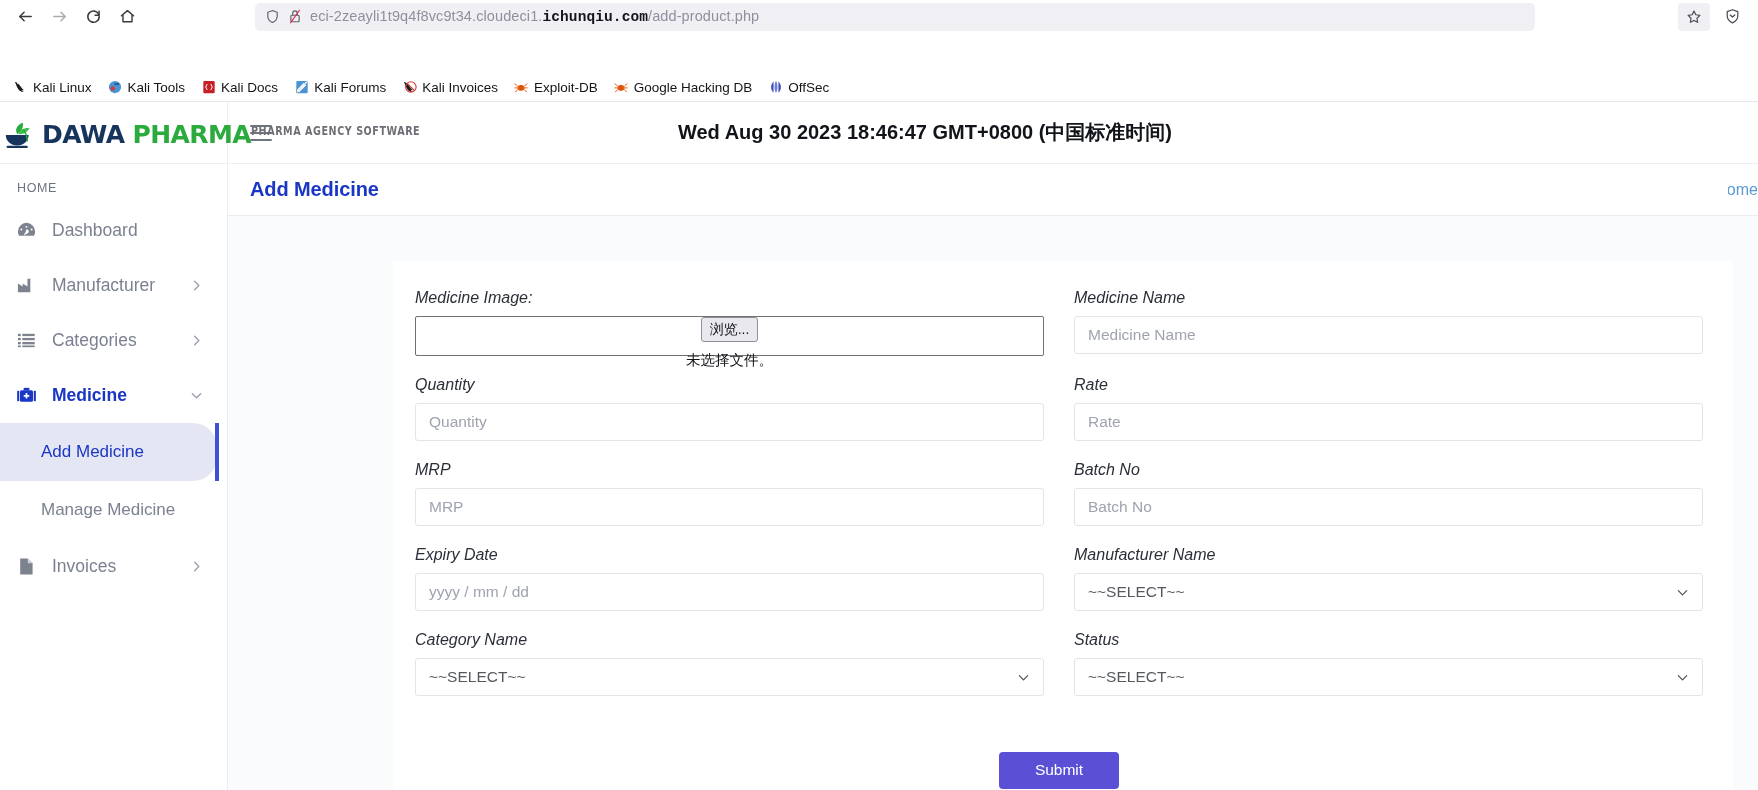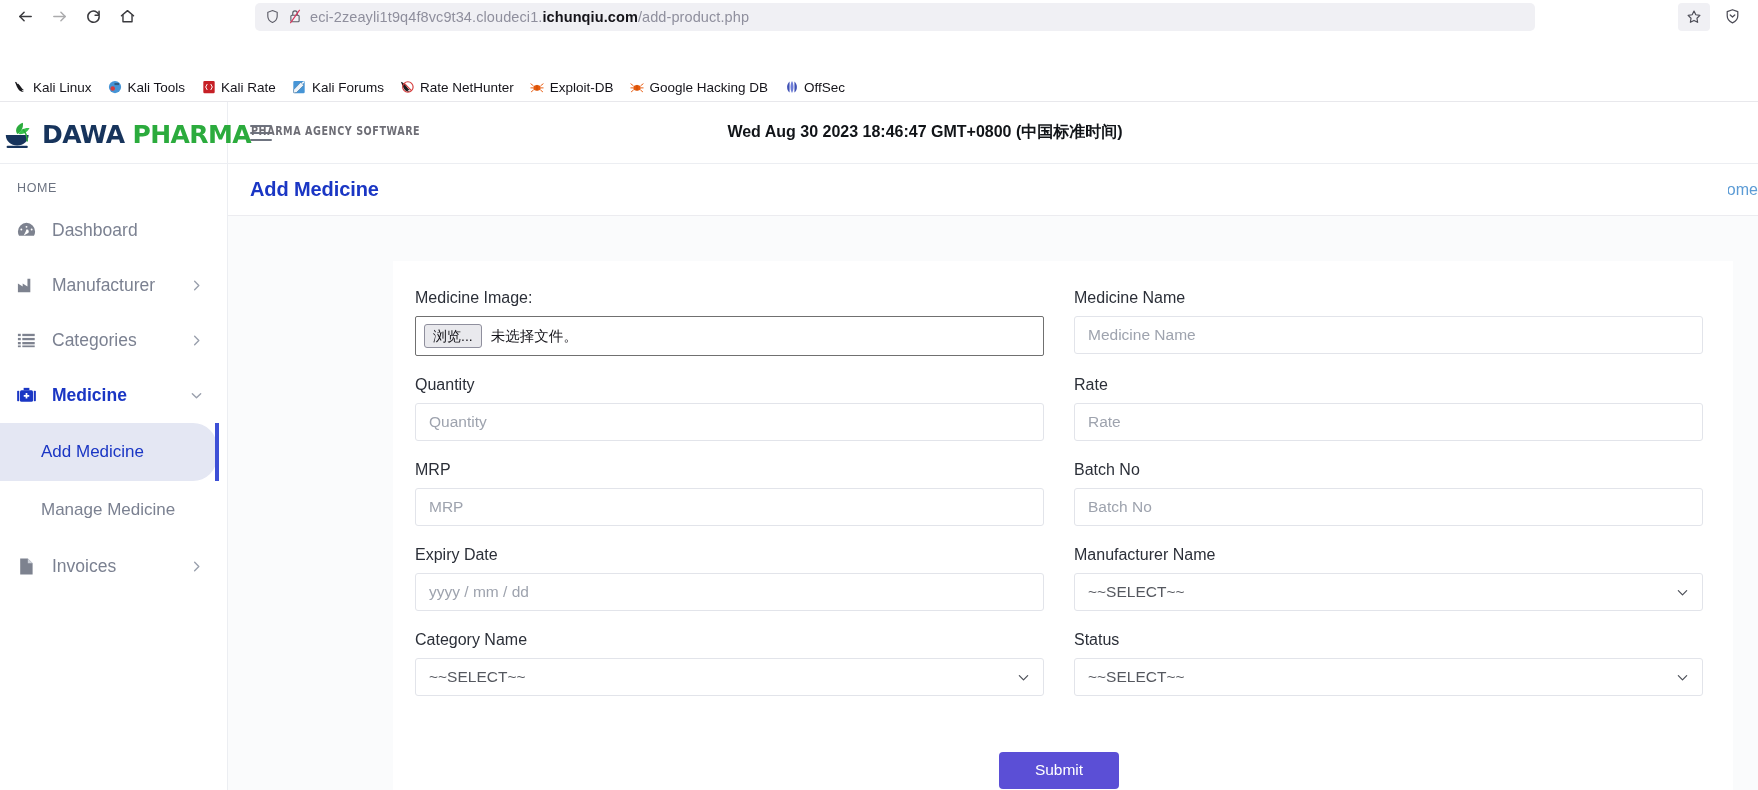--- a/index.html
+++ b/index.html
@@ -42,21 +42,21 @@
     padding: 0 10px;
     gap: 8px;
   }
   .urlbar .shield, .urlbar .lock { flex: 0 0 auto; color: #5b5b66; display:flex; }
   .url-text {
     font-size: 14.5px;
     color: #8f8f9d;
     letter-spacing: 0.1px;
     white-space: nowrap;
   }
-  .url-text .host { color: #15141a; font-weight: 600; }
+  .url-text .host { color: #15141a; font-weight: 600; font-family: Liberation Mono, monospace; }
   .url-text .path { color: #8f8f9d; }
 
   .toolbar-right {
     position: absolute;
     right: 10px;
     display: flex; align-items: center; gap: 6px;
   }
   .star-btn {
     width: 32px; height: 28px; border-radius: 4px;
     background: #f0f0f4;
@@ -220,21 +220,21 @@
   }
   .hamburger {
     width: 22px; height: 16px;
     display: flex; flex-direction: column; justify-content: space-between;
     flex: 0 0 22px;
   }
   .hamburger span { display:block; height: 2px; background: #6f7480; border-radius: 1px; }
   .clock {
     flex: 1 1 auto;
     text-align: center;
-    font-size: 16px;
+    font-size: 20px;
     color: #111418;
     font-weight: 600;
     padding-right: 180px;
     white-space: nowrap;
   }
 
   .pagehead {
     height: 52px;
     flex: 0 0 52px;
     background: #ffffff;
@@ -279,20 +279,21 @@
     column-gap: 30px;
     row-gap: 0px;
   }
   .field { margin-bottom: 20px; }
   .field label {
     display: block;
     font-size: 16px;
     color: #2b2f38;
     margin-bottom: 9px;
     font-weight: 400;
+    font-style: italic;
   }
   .control {
     width: 100%;
     height: 38px;
     border: 1px solid #e2e4ea;
     border-radius: 3px;
     background: #ffffff;
     font-size: 15.5px;
     color: #9ea3ae;
     padding: 0 13px;
@@ -300,20 +301,21 @@
     align-items: center;
     font-family: "Liberation Sans", sans-serif;
   }
   .control.file {
     border: 1px solid #707070;
     border-radius: 2px;
     padding: 0 8px;
     color: #15141a;
     gap: 9px;
     height: 40px;
+    flex-direction: column;
   }
   .browse-btn {
     background: #e9e9ed;
     border: 1px solid #8f8f9d;
     border-radius: 3px;
     padding: 2px 8px;
     font-size: 14px;
     color: #15141a;
     line-height: 1.35;
   }
@@ -432,41 +434,41 @@
     </span>
     <span>Kali Tools</span>
   </div>
   <div class="bm">
     <span class="bm-ico">
       <svg width="14" height="14" viewBox="0 0 16 16">
           <rect x="1.5" y="1" width="13" height="14" rx="1.4" fill="#c62026"></rect>
           <path d="M5.8 5l-1.6 3 1.6 3M10.2 5l1.6 3-1.6 3" stroke="#fff" stroke-width="1.1" fill="none" stroke-linecap="round" stroke-linejoin="round"></path>
         </svg>
     </span>
-    <span>Kali Rate</span>
+    <span>Kali Docs</span>
   </div>
   <div class="bm">
     <span class="bm-ico">
       <svg width="14" height="14" viewBox="0 0 16 16">
           <rect x="1.5" y="1" width="13" height="14" rx="1.4" fill="#4695d6"></rect>
           <path d="M2 14.5L13.5 2" stroke="#fff" stroke-width="1.6"></path>
           <path d="M10 2.6l3.4 3.4L5 14.4H1.8v-3.2z" fill="#eef4fa" stroke="#2e5d85" stroke-width="0.5"></path>
         </svg>
     </span>
     <span>Kali Forums</span>
   </div>
   <div class="bm">
     <span class="bm-ico">
       <svg width="14" height="14" viewBox="0 0 16 16">
           <path d="M1 2c3 1 5 3 7 6 1 1.6 2 2.8 3.4 3.4-1 .4-2 .2-2.8-.2.6 1 1.6 1.8 2.8 2.2-2.2.5-4.4-.4-5.8-2C4 9.6 2.6 6.2 1 2z" fill="#1b1b1f"></path>
           <circle cx="9" cy="8" r="6" fill="none" stroke="#d53b3b" stroke-width="1.3"></circle>
           <path d="M4.9 3.9l8.2 8.2" stroke="#d53b3b" stroke-width="1.3"></path>
         </svg>
     </span>
-    <span>Rate NetHunter</span>
+    <span>Kali Invoices</span>
   </div>
   <div class="bm">
     <span class="bm-ico">
       <svg width="14" height="14" viewBox="0 0 16 16">
           <ellipse cx="8" cy="9" rx="4.2" ry="3.2" fill="#e8590c"></ellipse>
           <path d="M3.6 6.4L1 4.4M12.4 6.4L15 4.4M3.4 9H1M12.6 9H15M3.8 11.6L1.6 13.4M12.2 11.6l2.2 1.8" stroke="#e8590c" stroke-width="1.1" stroke-linecap="round"></path>
           <path d="M8 5.6V12" stroke="#b34700" stroke-width="0.8"></path>
         </svg>
     </span>
     <span>Exploit-DB</span>

